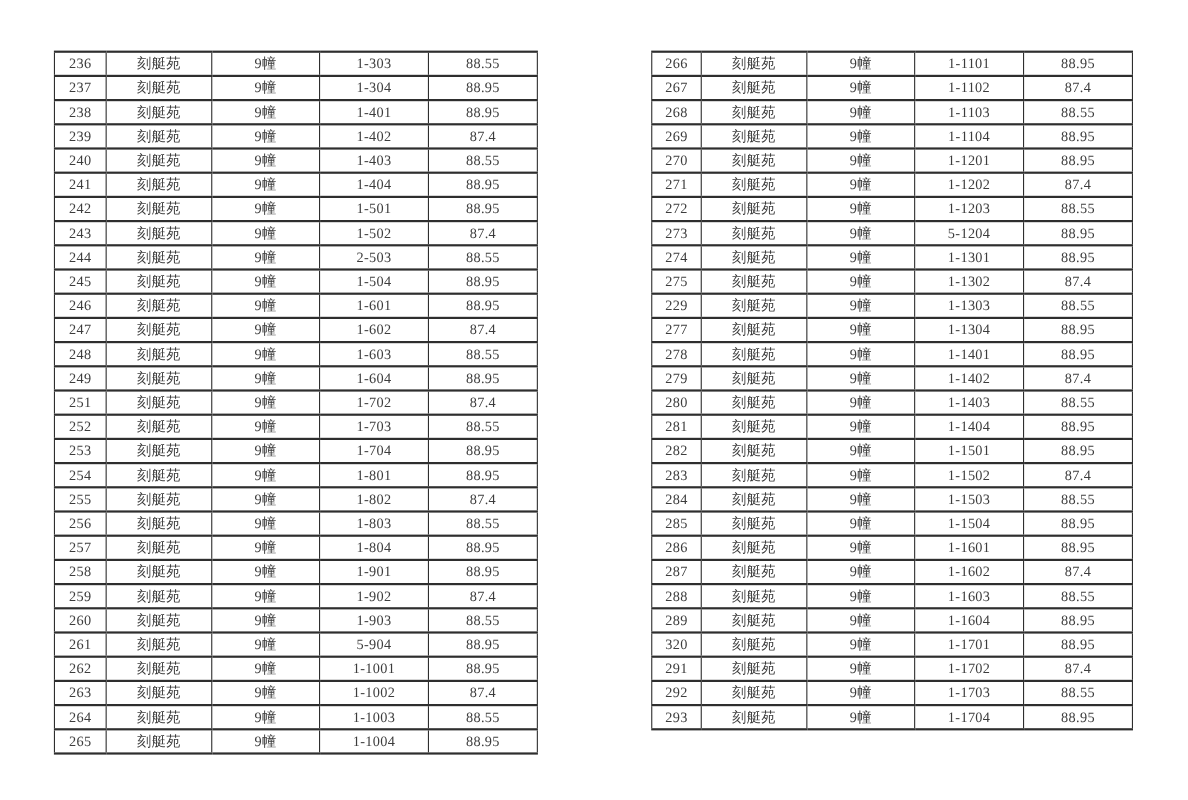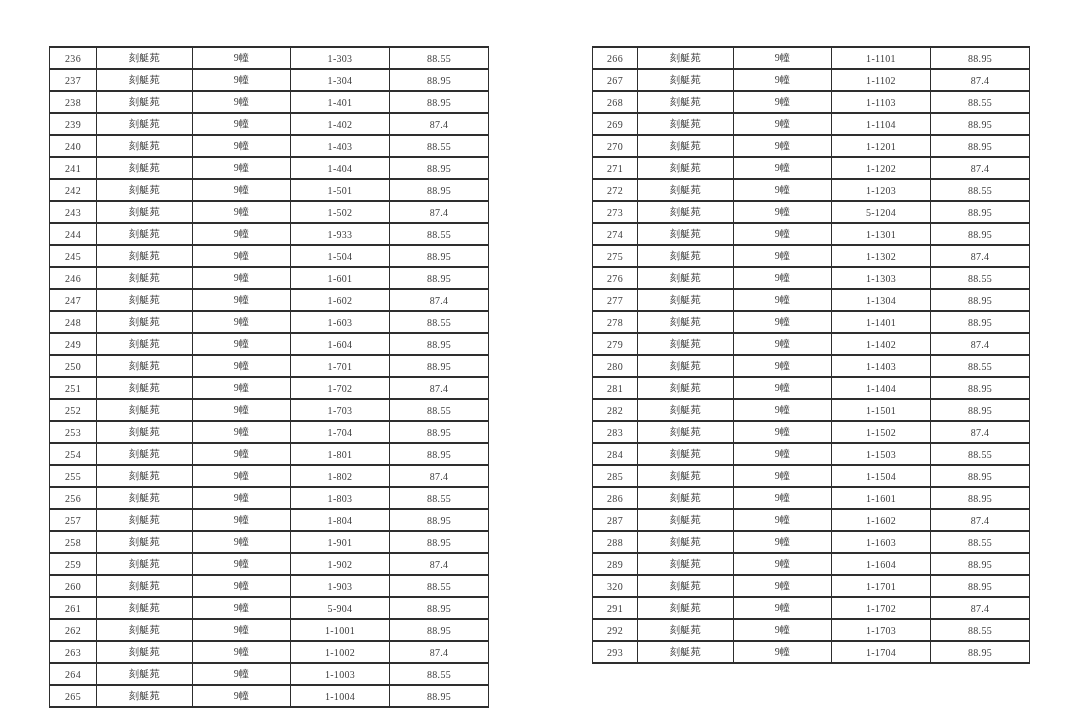--- a/index.html
+++ b/index.html
@@ -12,21 +12,21 @@
     width: 1080px;
     height: 727px;
     background: #ffffff;
     overflow: hidden;
   }
   table.doc-table {
     position: absolute;
     border-collapse: collapse;
     table-layout: fixed;
     font-family: "Liberation Serif", "DejaVu Serif", serif;
-    font-size: 10px;
+    font-size: 13px;
     color: #3c3c3c;
     padding-left: 12px;
   }
   table.doc-table td {
     border: 1px solid #2e2e2e;
     border-top-width: 2px;
     border-bottom-width: 2px;
     height: 20px;
     padding: 0 2px;
     text-align: center;
@@ -111,21 +111,21 @@
           <td>243</td>
           <td>刻艇苑</td>
           <td>9幢</td>
           <td>1-502</td>
           <td>87.4</td>
         </tr>
         <tr>
           <td>244</td>
           <td>刻艇苑</td>
           <td>9幢</td>
-          <td>1-933</td>
+          <td>2-503</td>
           <td>88.55</td>
         </tr>
         <tr>
           <td>245</td>
           <td>刻艇苑</td>
           <td>9幢</td>
           <td>1-504</td>
           <td>88.95</td>
         </tr>
         <tr>
@@ -147,27 +147,20 @@
           <td>刻艇苑</td>
           <td>9幢</td>
           <td>1-603</td>
           <td>88.55</td>
         </tr>
         <tr>
           <td>249</td>
           <td>刻艇苑</td>
           <td>9幢</td>
           <td>1-604</td>
-          <td>88.95</td>
-        </tr>
-        <tr>
-          <td>250</td>
-          <td>刻艇苑</td>
-          <td>9幢</td>
-          <td>1-701</td>
           <td>88.95</td>
         </tr>
         <tr>
           <td>251</td>
           <td>刻艇苑</td>
           <td>9幢</td>
           <td>1-702</td>
           <td>87.4</td>
         </tr>
         <tr>
@@ -344,21 +337,21 @@
           <td>88.95</td>
         </tr>
         <tr>
           <td>275</td>
           <td>刻艇苑</td>
           <td>9幢</td>
           <td>1-1302</td>
           <td>87.4</td>
         </tr>
         <tr>
-          <td>276</td>
+          <td>229</td>
           <td>刻艇苑</td>
           <td>9幢</td>
           <td>1-1303</td>
           <td>88.55</td>
         </tr>
         <tr>
           <td>277</td>
           <td>刻艇苑</td>
           <td>9幢</td>
           <td>1-1304</td>

